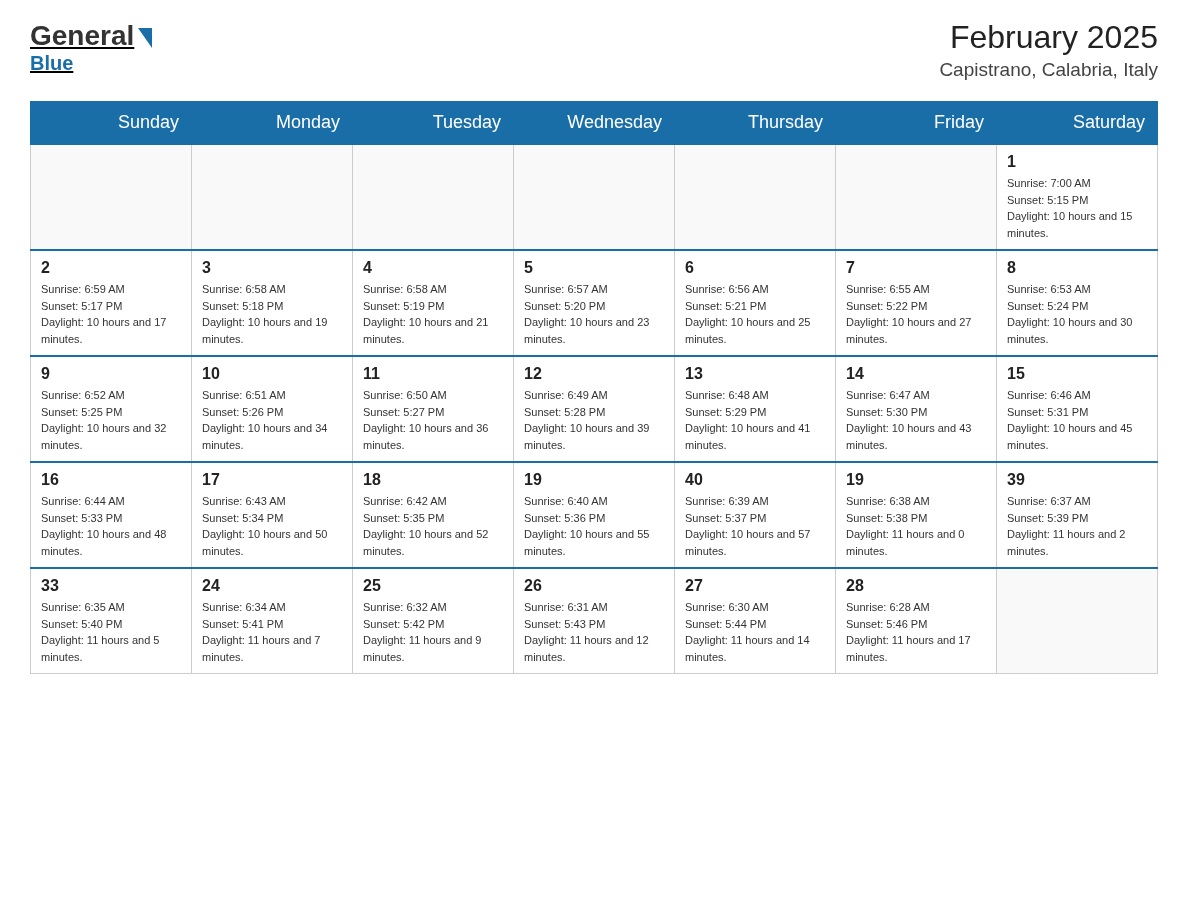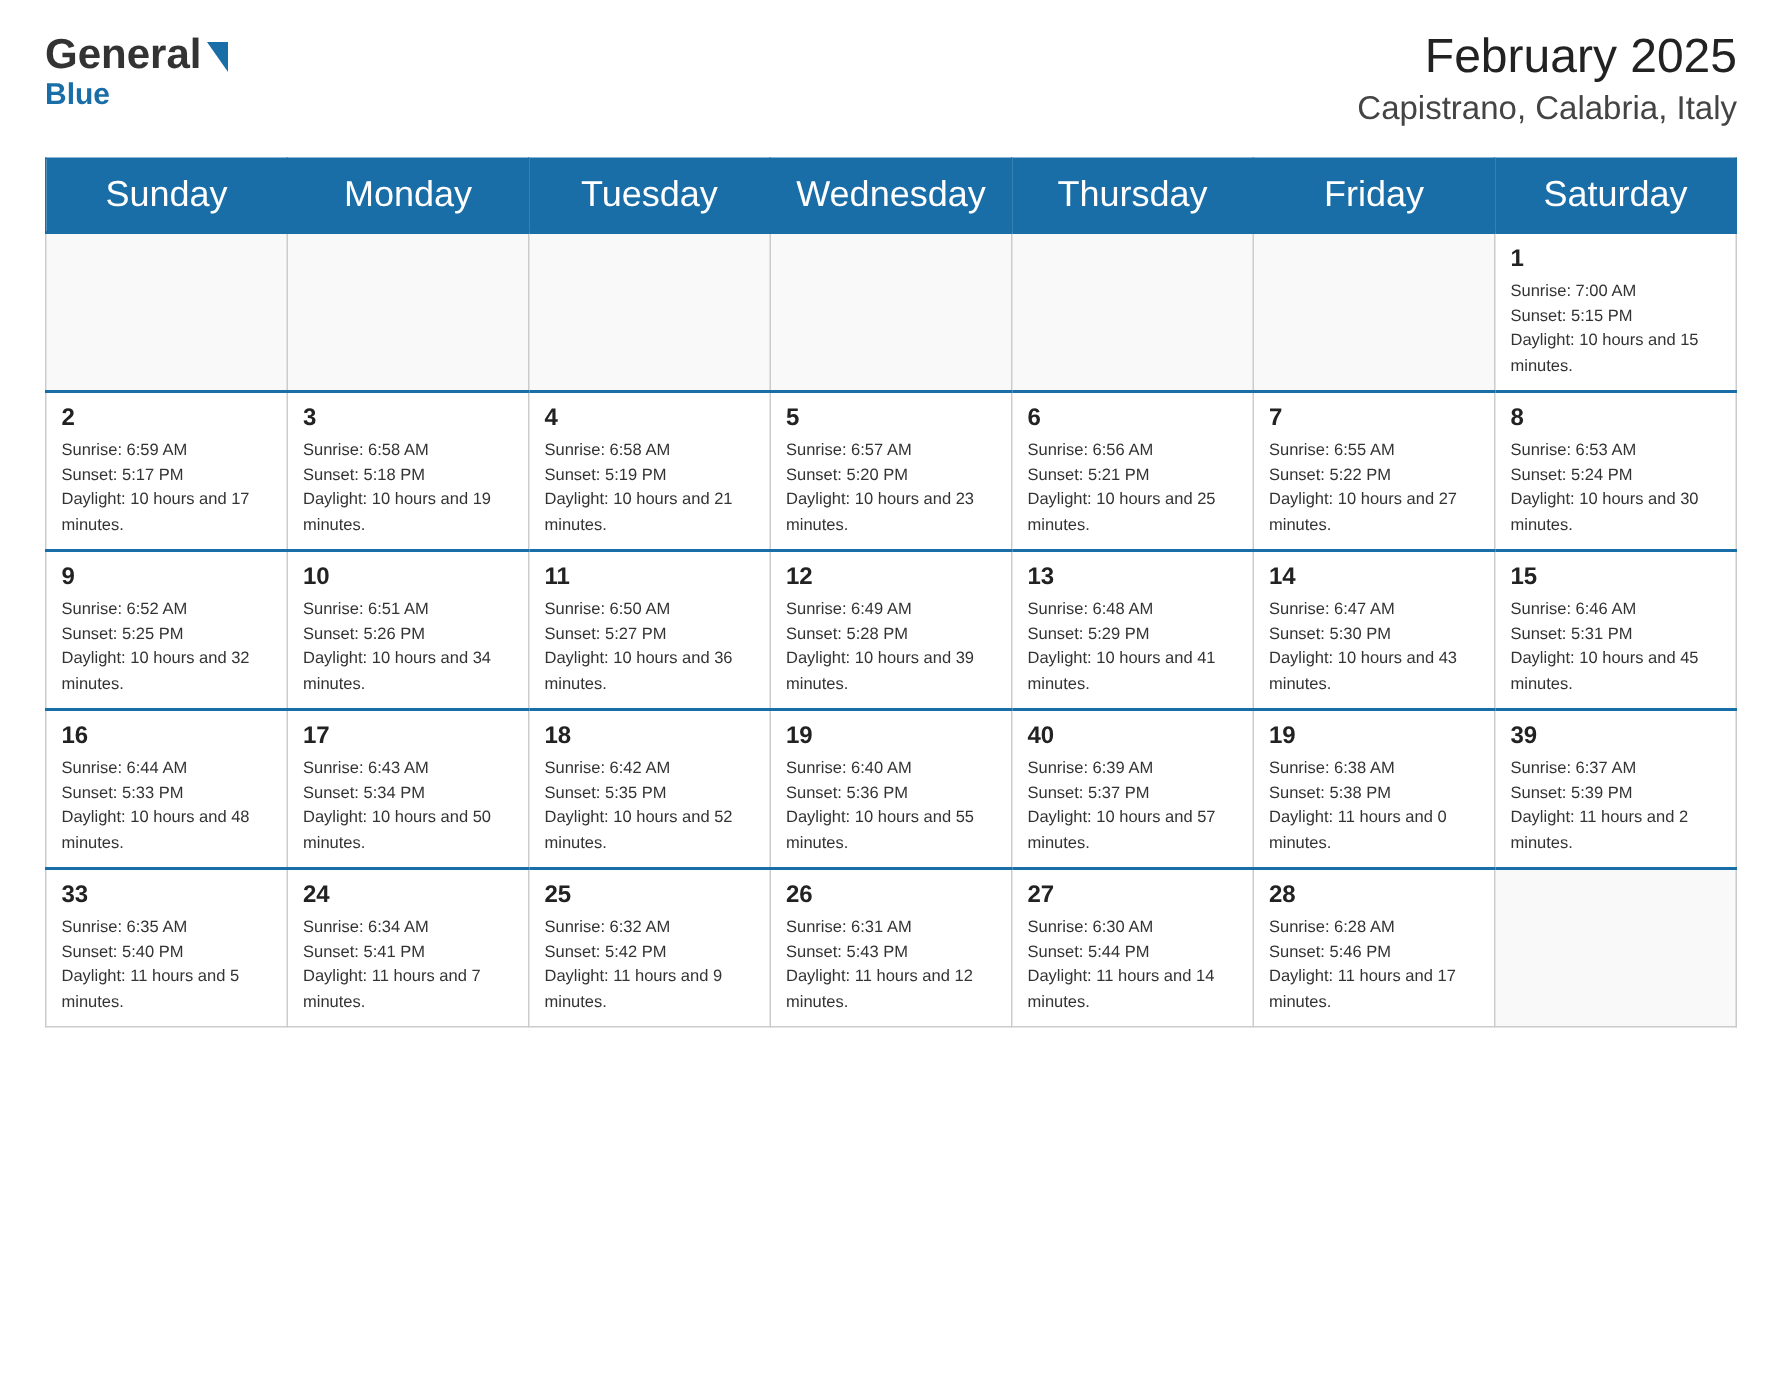--- a/index.html
+++ b/index.html
@@ -13,20 +13,21 @@
     .header {
       display: flex;
       justify-content: space-between;
       align-items: flex-start;
       margin-bottom: 20px;
     }
     .logo {
       display: flex;
       flex-direction: column;
       align-items: flex-start;
+      text-decoration: underline;
     }
     .logo-top {
       display: flex;
       align-items: center;
     }
     .logo-general {
       font-size: 28px;
       font-weight: bold;
       color: #333;
     }
@@ -47,35 +48,35 @@
     .title-section {
       text-align: right;
     }
     .month-title {
       font-size: 32px;
       font-weight: normal;
       color: #222;
       line-height: 1.1;
     }
     .location {
-      font-size: 22px;
+      font-size: 19px;
       color: #444;
       margin-top: 4px;
     }
     .calendar {
       width: 100%;
       border-collapse: collapse;
     }
     .calendar th {
       background-color: #1a6ea8;
       color: #fff;
-      font-size: 24px;
+      font-size: 18px;
       font-weight: normal;
       padding: 10px 12px;
-      text-align: center;
+      text-align: right;
       border: 1px solid #1a6ea8;
     }
     .calendar td {
       vertical-align: top;
       padding: 8px 10px;
       border: 1px solid #ccc;
       width: 14.28%;
       min-height: 100px;
       font-size: 13px;
       color: #333;

